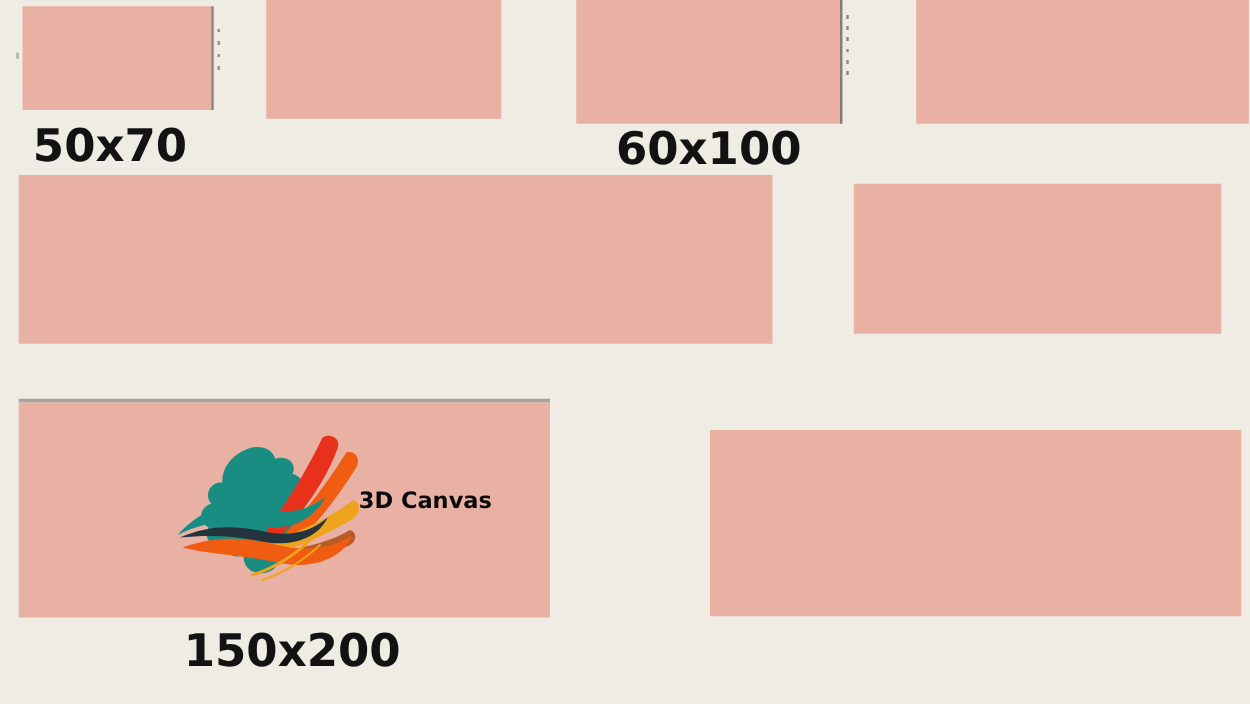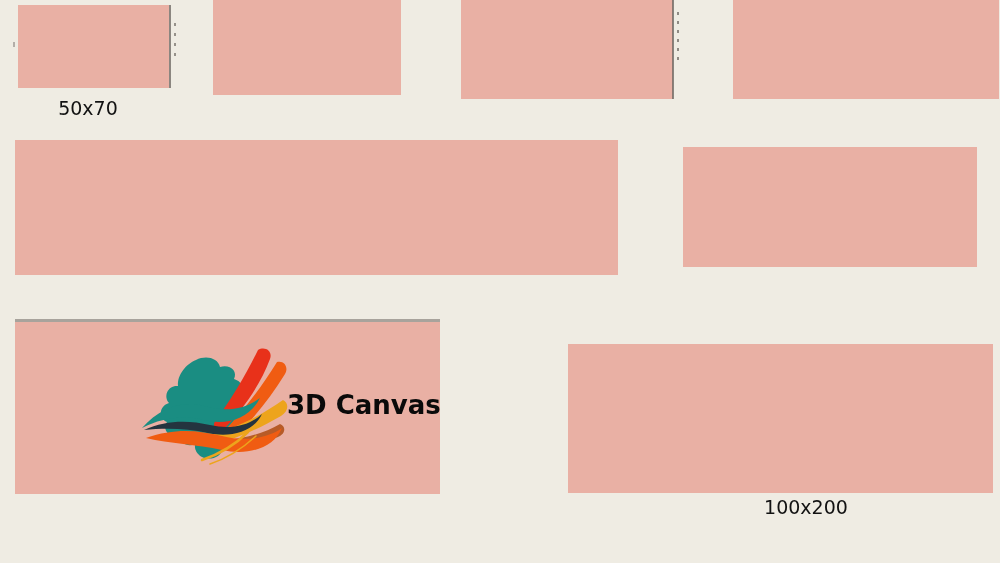--- a/index.html
+++ b/index.html
@@ -20,22 +20,22 @@
   .stage{
     position:relative;
     width:1000px;height:563px;
     background:var(--bg);
     overflow:hidden;
   }
   .rect{position:absolute;background:var(--canvas);}
   .label{
     position:absolute;
     width:160px;
-    font-weight:normal;
-    font-size:19px;
+    font-weight:bold;
+    font-size:36px;
     line-height:1.1;
     color:var(--label);
     text-align:center;
     letter-spacing:0px;
     white-space:nowrap;
   }
   
   .r1{left:18px;top:5px;width:151px;height:83px;}
   .l1{left:8px;top:98px;}
   .r2{left:213px;top:0px;width:188px;height:95px;}
@@ -70,40 +70,41 @@
   .logo .dark{fill:var(--logo-dark);}
   .logo .red{fill:var(--logo-red);}
   .logo .orange{fill:var(--logo-orange);}
   .logo .amber{fill:var(--logo-amber);}
   .logo .brown{fill:var(--logo-brown);}
   .logo .whisker{fill:none;stroke:var(--logo-amber);stroke-linecap:round;}
   .logo .w1{stroke-width:2.5;}
   .logo .w2{stroke-width:1.5;}
   .logo-text{
     position:absolute;left:287px;top:392px;
-    font-weight:bold;font-size:26px;line-height:1;
+    font-weight:bold;font-size:18px;line-height:1;
     color:#0a0a0a;white-space:nowrap;
   }
 </style>
 </head>
 <body>
 
 <div class="stage">
 
   <div class="rect r1"></div>
   <div class="art a-vline1"></div>
   <div class="art a-dashes1"></div>
   <div class="art a-tick1"></div>
   <div class="label l1">50x70</div>
 
   <div class="rect r2"></div>
 
   <div class="rect r3"></div>
   <div class="art a-vline3"></div>
   <div class="art a-dashes3"></div>
+  <div class="label l3">60x100</div>
 
   <div class="rect r4"></div>
 
   <div class="rect r5"></div>
 
   <div class="rect r6"></div>
 
   <div class="art a-topline7"></div>
   <div class="rect r7"></div>
 
@@ -115,17 +116,17 @@
     <path class="brown" d="M148,76 C154,78 154,86 146,89 C129,96 111,100 95,100 C89,100 89,93 95,92 C114,90 133,85 148,76 Z"></path>
     <path class="amber" d="M151,52 C157,55 157,63 149,68 C121,84 95,95 70,98 C62,99 61,91 69,89 C100,82 127,69 151,52 Z"></path>
     <path class="teal" d="M10,80 C28,60 50,52 72,58 C94,64 112,62 128,50 C118,70 96,78 72,72 C50,67 30,70 10,80 Z"></path>
     <path class="dark" d="M12,82 C34,72 56,72 78,77 C100,82 118,77 130,66 C122,84 98,90 76,85 C54,80 32,80 12,82 Z"></path>
     <path class="orange" d="M14,90 C42,80 66,82 90,88 C114,94 136,90 150,80 C142,100 116,108 90,102 C64,96 38,96 14,90 Z"></path>
     <path class="whisker w1" d="M70,112 C88,106 104,96 116,84"></path>
     <path class="whisker w2" d="M78,116 C96,110 112,99 124,88"></path>
   </svg>
   <div class="logo-text">3D Canvas</div>
 
+  <div class="label l7">150x200</div>
 
   <div class="rect r8"></div>
-  <div class="label l8">100x200</div>
 
 </div>
 
 </body></html>

